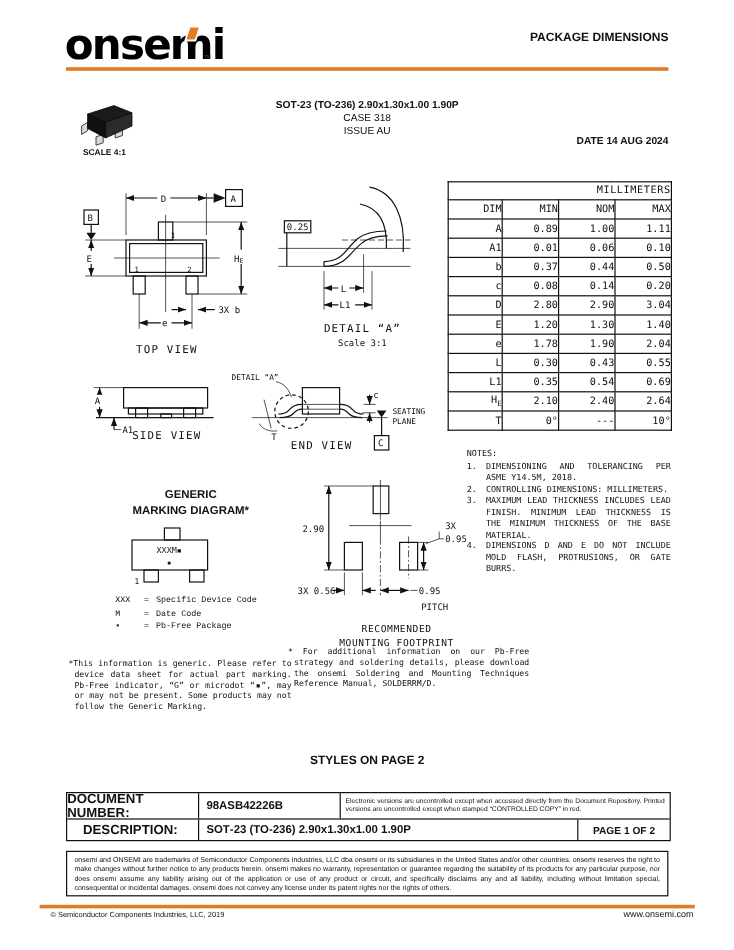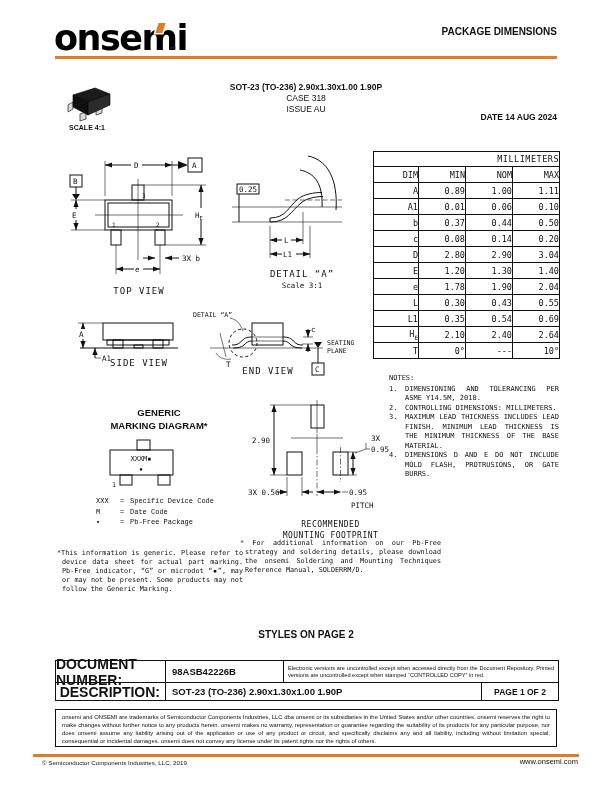--- a/index.html
+++ b/index.html
@@ -59,21 +59,21 @@
   .hang{padding-left:5px;text-indent:-5px;}
   
   .styles{left:0;top:629px;width:612px;text-align:center;font-weight:bold;font-size:10px;}
   
   .docblock{left:55px;top:660px;width:502px;border:1px solid #111;}
   .docrow{display:flex;}
   .docrow1{height:21px;border-bottom:1px solid #111;}
   .docrow2{height:17px;}
   .dc{border-right:1px solid #111;display:flex;align-items:center;}
   .dc:last-child{border-right:none;}
-  .dlabel{width:110px;justify-content:flex-end;padding-right:5px;font-size:14px;font-weight:bold;flex:none;box-sizing:border-box;}
+  .dlabel{width:110px;justify-content:flex-end;padding-right:17px;font-size:11px;font-weight:bold;flex:none;box-sizing:border-box;}
   .dval1{width:118px;padding-left:6px;font-size:9.5px;font-weight:bold;flex:none;box-sizing:border-box;}
   .dctrl{flex:1;font-size:5.6px;line-height:6.8px;padding:1px 4px;text-align:justify;align-items:center;}
   .dval2{flex:1;padding-left:6px;font-size:9.5px;font-weight:bold;box-sizing:border-box;}
   .dpage{width:76px;justify-content:center;font-size:8.5px;font-weight:bold;flex:none;box-sizing:border-box;}
   
   .disc{left:55px;top:709px;width:502px;height:38px;border:1px solid #111;box-sizing:border-box;
         padding:3px 6px;font-size:5.9px;line-height:8px;text-align:justify;}
   .botrule{left:33px;top:754px;width:546px;height:2.5px;background:#e07b27;}
   .copyr{left:42px;top:759px;font-size:6.2px;}
   .site{right:34px;top:757px;font-size:7.5px;}

